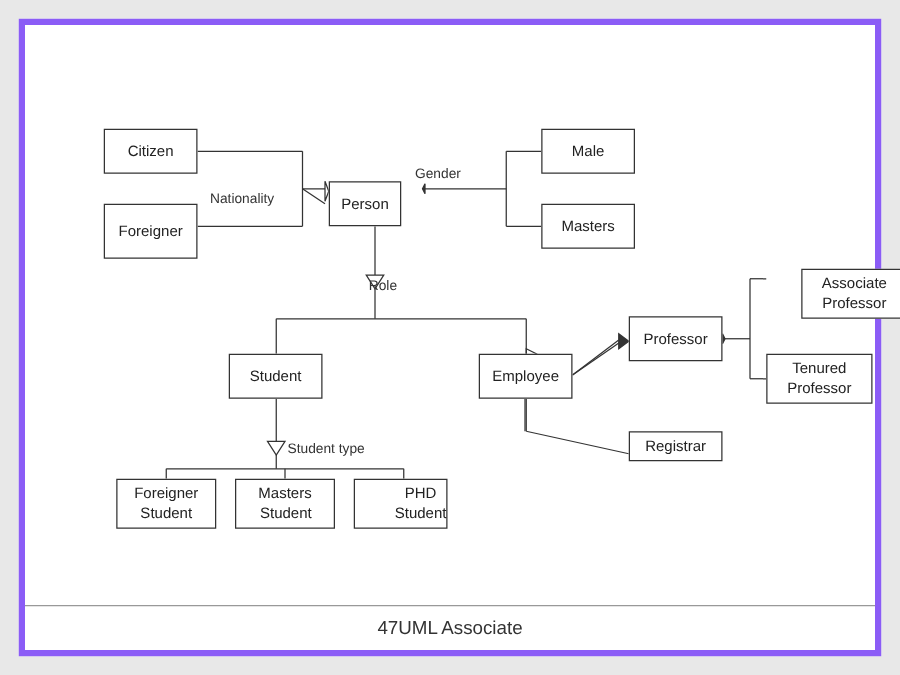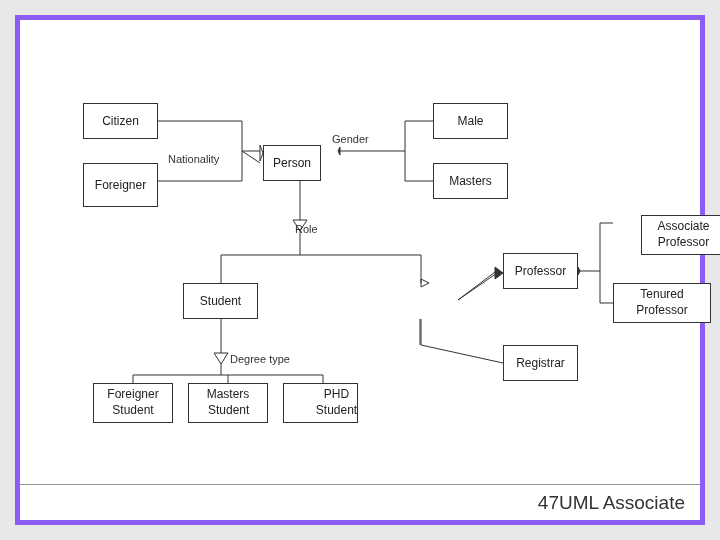--- a/index.html
+++ b/index.html
@@ -28,23 +28,23 @@
     }
     .footer {
       position: absolute;
       bottom: 0;
       left: 0;
       right: 0;
       height: 36px;
       border-top: 1px solid #999;
       display: flex;
       align-items: center;
-      justify-content: flex-end;
+      justify-content: center;
       padding: 0 15px;
-      font-size: 19px;
+      font-size: 15px;
       color: #333;
     }
     .box {
       position: absolute;
       border: 1px solid #333;
       background: #fff;
       display: flex;
       align-items: center;
       justify-content: center;
       text-align: center;
@@ -147,37 +147,38 @@
 
       <polygon points="386,244 394,248 386,252" fill="none" stroke="#333" stroke-width="1"></polygon>
     </svg>
 
     <div class="box" style="left:48px;top:68px;width:75px;height:36px;">Citizen</div>
     <div class="box" style="left:48px;top:128px;width:75px;height:44px;">Foreigner</div>
     <div class="box" style="left:228px;top:110px;width:58px;height:36px;">Person</div>
     <div class="box" style="left:398px;top:68px;width:75px;height:36px;">Male</div>
     <div class="box" style="left:398px;top:128px;width:75px;height:36px;">Masters</div>
     <div class="box" style="left:148px;top:248px;width:75px;height:36px;">Student</div>
+    <div class="box" style="left:348px;top:248px;width:75px;height:36px;">Employee</div>
     <div class="box" style="left:468px;top:218px;width:75px;height:36px;">Professor</div>
-    <div class="box" style="left:468px;top:310px;width:75px;height:36px;">Registrar</div>
+    <div class="box" style="left:468px;top:310px;width:75px;height:24px;">Registrar</div>
     <div class="box" style="left:606px;top:168px;width:85px;height:40px; white-space:pre-line;line-height:1.3;margin-top:12px;">Associate
 Professor</div>
-    <div class="box" style="left:578px;top:248px;width:98px;height:40px; white-space:pre-line;line-height:1.3;">Tenured
+    <div class="box" style="left:578px;top:248px;width:85px;height:40px; white-space:pre-line;line-height:1.3;">Tenured
 Professor</div>
     <div class="box" style="left:58px;top:348px;width:80px;height:40px; white-space:pre-line;line-height:1.3;">Foreigner
 Student</div>
     <div class="box" style="left:153px;top:348px;width:80px;height:40px; white-space:pre-line;line-height:1.3;text-align:right;">Masters
 Student</div>
     <div class="box" style="left:248px;top:348px;width:75px;height:40px; white-space:pre-line;line-height:1.3;padding-left:36px;">PHD
 Student</div>
 
     <div class="label" style="left:133px;top:118px;">Nationality</div>
     <div class="label" style="left:297px;top:98px;">Gender</div>
     <div class="label" style="left:260px;top:188px;">Role</div>
-    <div class="label" style="left:195px;top:318px;">Degree type</div>
+    <div class="label" style="left:195px;top:318px;">Student type</div>
 
   </div>
 
   <div class="footer">
     <span>47</span>
     <span>UML Associate</span>
   </div>
 </div>
 
 </body></html>

